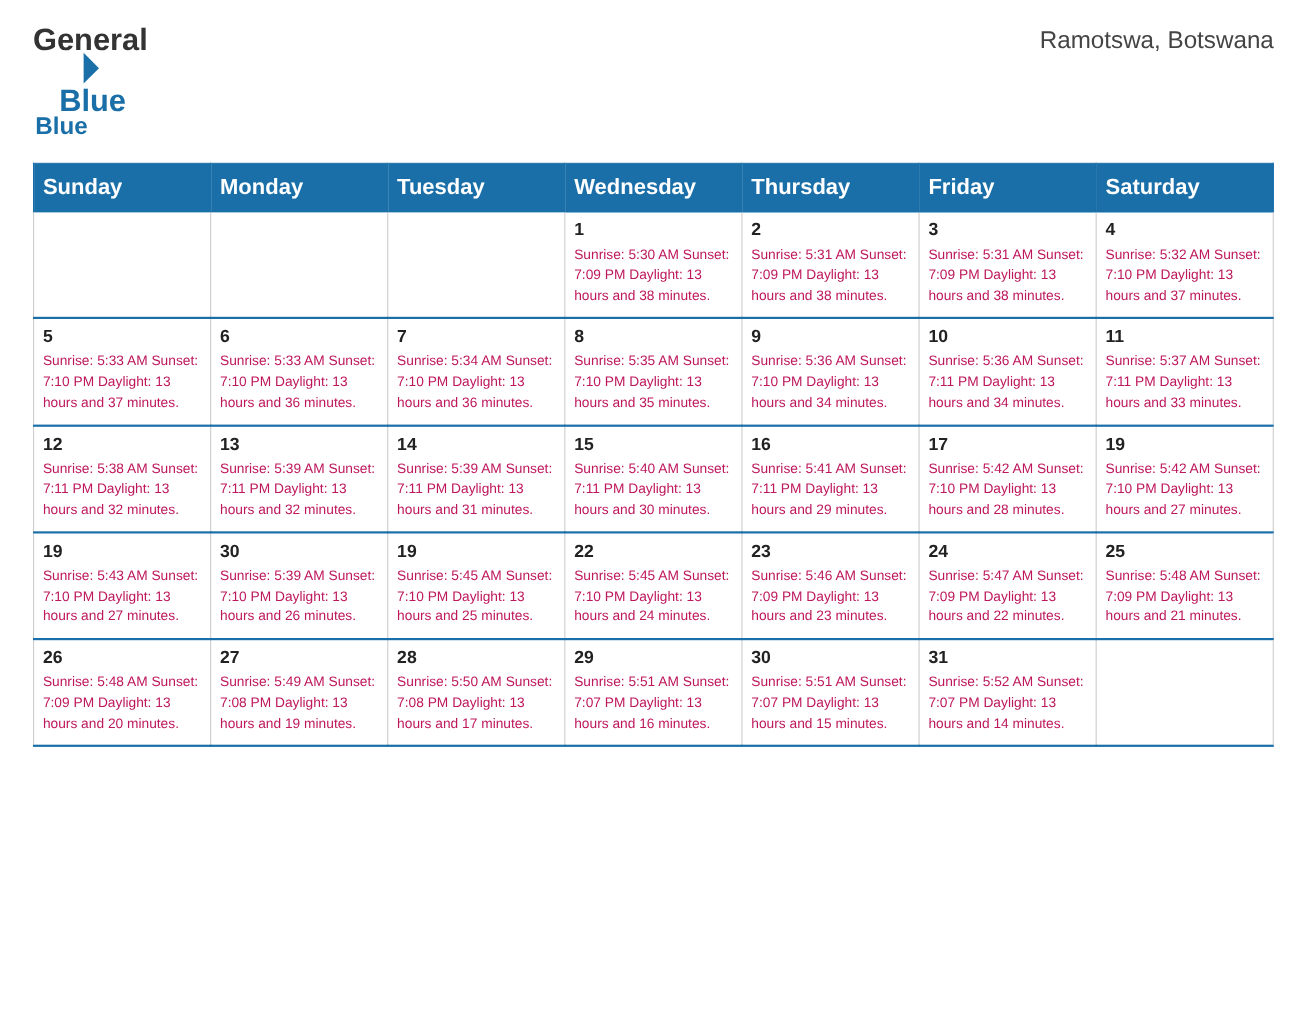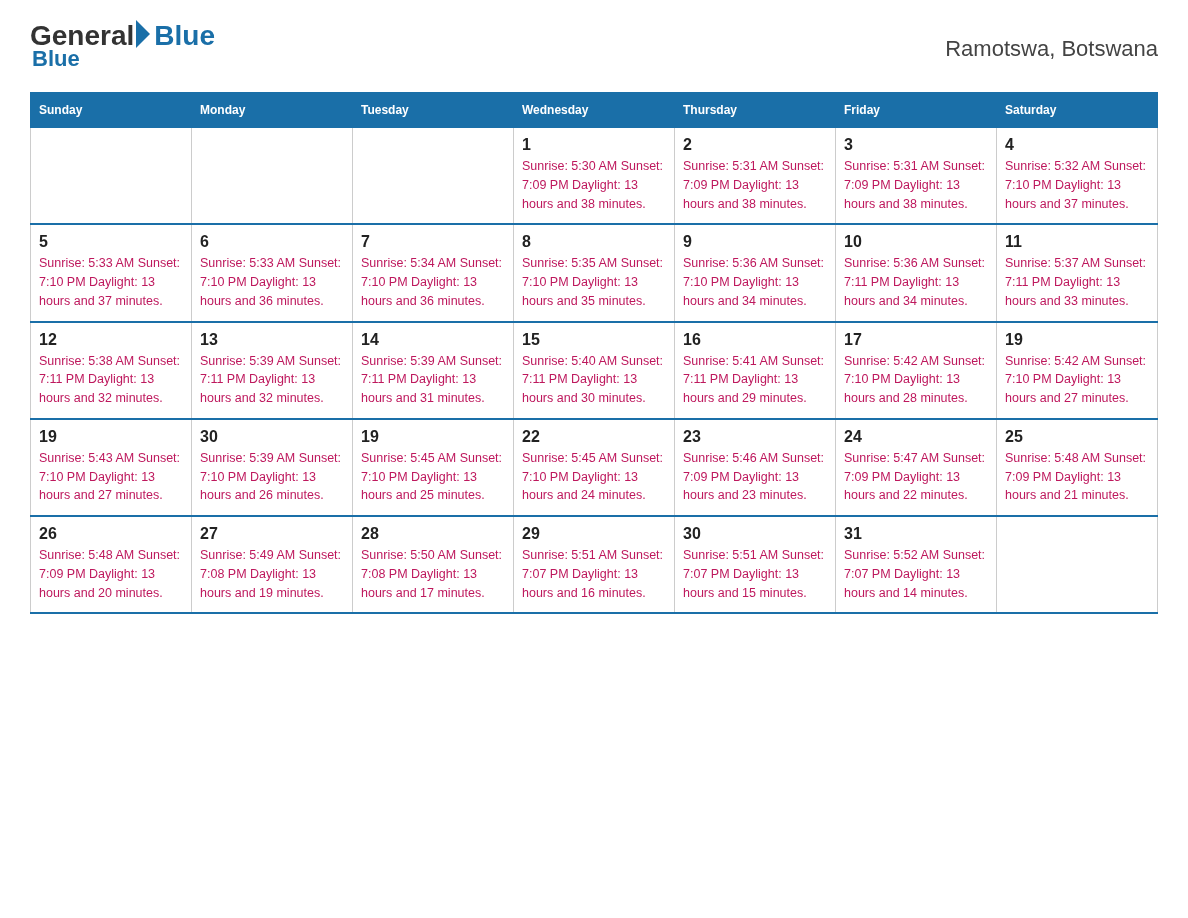--- a/index.html
+++ b/index.html
@@ -17,20 +17,21 @@
       margin-bottom: 20px;
     }
     .logo {
       display: flex;
       flex-direction: column;
       align-items: flex-start;
     }
     .logo-top {
       display: flex;
       align-items: center;
+      flex-direction: column;
     }
     .logo-general {
       font-size: 28px;
       font-weight: bold;
       color: #333;
     }
     .logo-triangle {
       width: 0;
       height: 0;
       border-left: 14px solid #1a6fa8;
@@ -57,30 +58,30 @@
     }
     .cal-title {
       font-size: 52px;
       font-weight: normal;
       color: #222;
       line-height: 1.1;
     }
     .cal-subtitle {
       font-size: 22px;
       color: #444;
-      margin-top: 16px;
+      margin-top: 4px;
     }
     table {
       width: 100%;
       border-collapse: collapse;
     }
     thead tr th {
       background-color: #1a6fa8;
       color: #fff;
-      font-size: 12px;
+      font-size: 20px;
       font-weight: bold;
       padding: 10px 8px;
       text-align: left;
       border: 1px solid #1a6fa8;
       margin-left: 34px;
     }
     tbody tr {
       border-bottom: 2px solid #1a6fa8;
     }
     tbody tr td {

